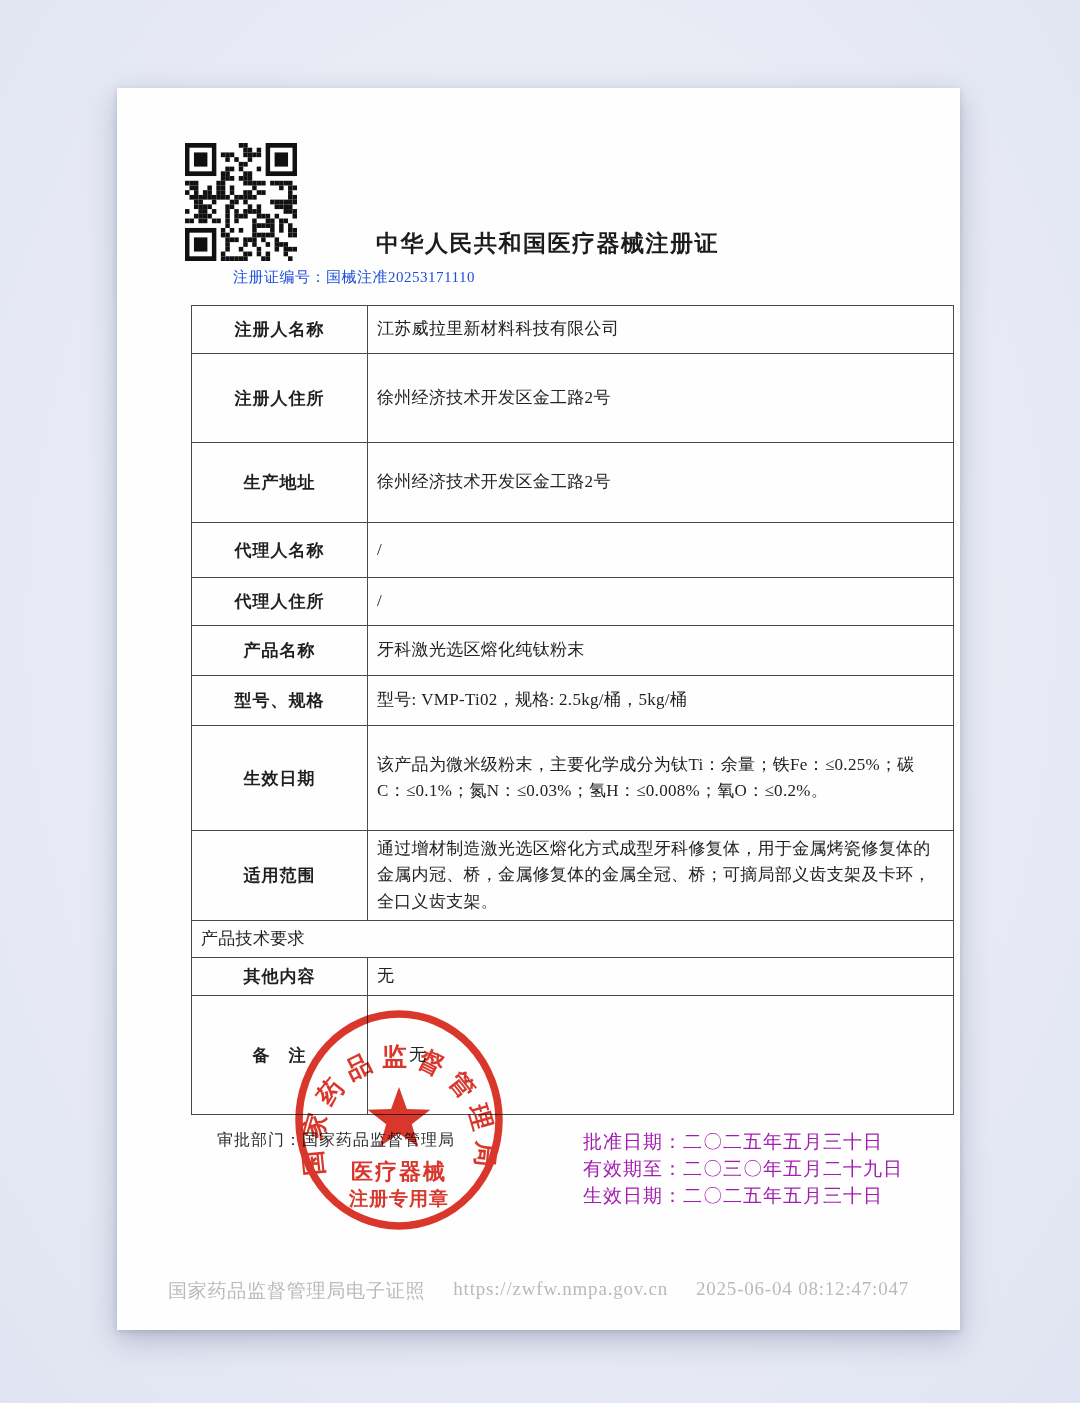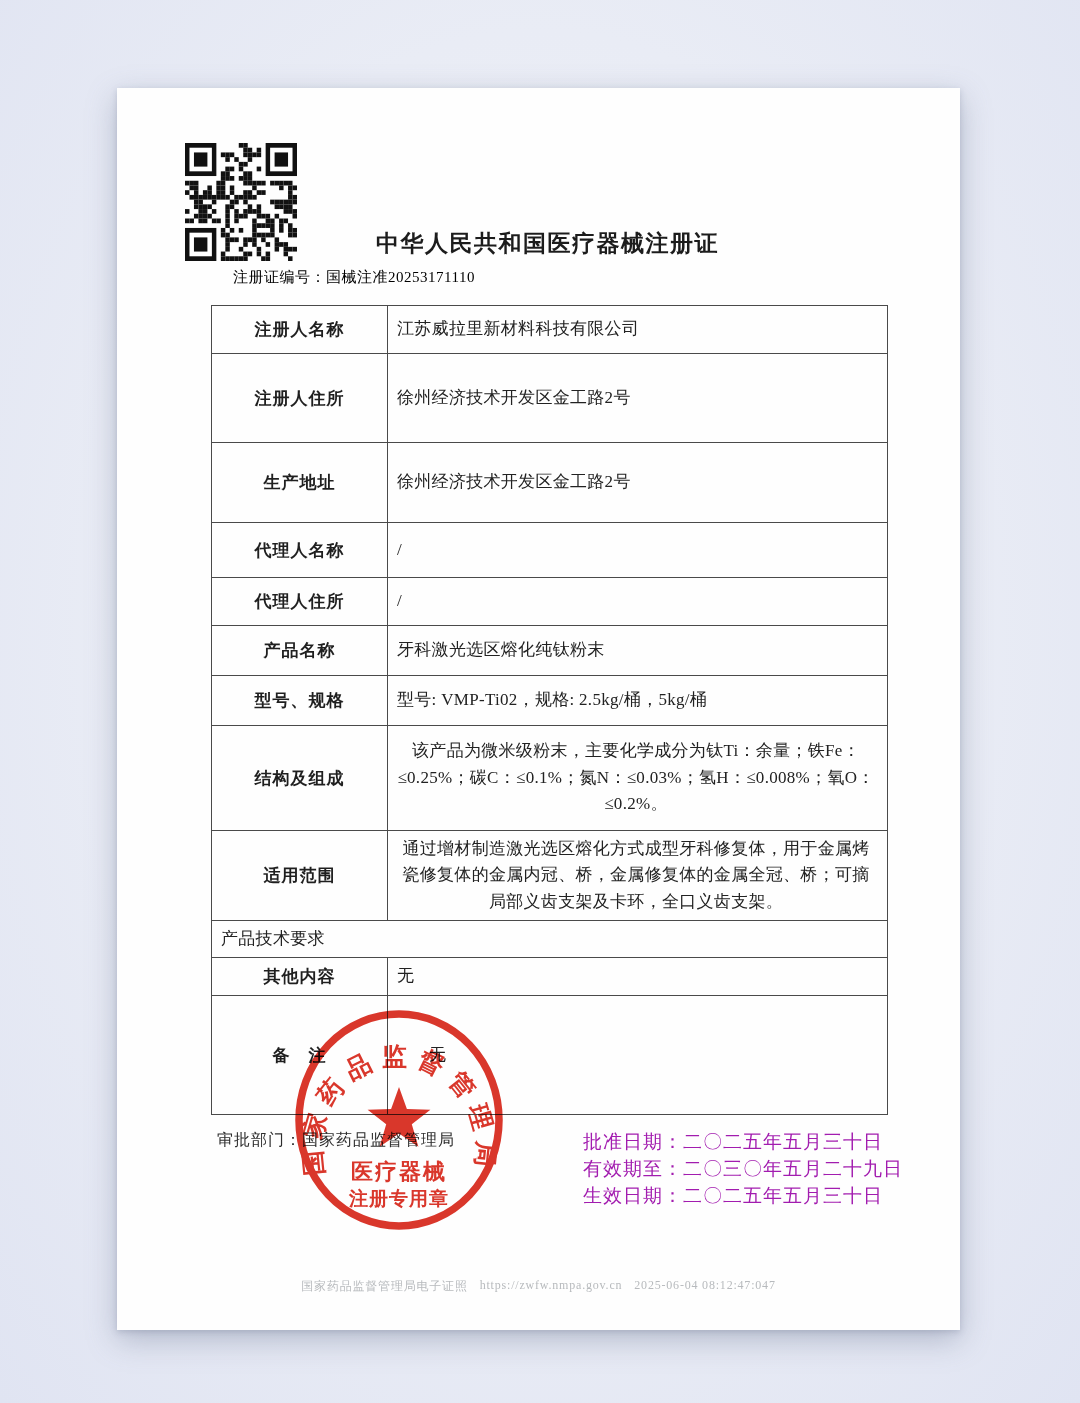--- a/index.html
+++ b/index.html
@@ -17,62 +17,62 @@
   }
   .qr { position:absolute; left:68px; top:55px; width:112px; height:118px; }
   .doc-title {
     position:absolute; top:140px; left:0; width:100%;
     text-align:center; padding-left:18px;
     font-size:23px; font-weight:bold; color:#1c1c1c; letter-spacing:1.5px;
   }
   .regno-line {
     position:absolute; top:180px; left:116px;
     font-family:"Liberation Serif","DejaVu Serif",serif;
-    font-size:15px; color:#000000; letter-spacing:.5px;
+    font-size:15px; color:#1d4ed8; letter-spacing:.5px;
   }
   .cert-table {
-    position:absolute; left:94px; top:217px; width:677px;
+    position:absolute; left:74px; top:217px; width:763px;
     border:1px solid #4a4a4a;
   }
   .row { display:flex; border-bottom:1px solid #4a4a4a; }
   .row:last-child { border-bottom:none;gap:32px; }
   .cell-label {
     width:176px; flex:0 0 176px; border-right:1px solid #4a4a4a;
     display:flex; align-items:center; justify-content:center;
     font-size:17px; font-weight:bold; color:#1f1f1f; letter-spacing:1px;
     text-align:center; padding:4px;
   }
   .cell-value {
     flex:1; display:flex; align-items:center;
     padding:6px 12px 6px 9px;
     font-family:"Liberation Serif","DejaVu Serif",serif;
-    font-size:17px; color:#222; line-height:1.55; letter-spacing:.3px;text-align:center;
+    font-size:17px; color:#222; line-height:1.55; letter-spacing:.3px;
   }
   .h48{height:48px} .h89{height:89px} .h80{height:80px} .h55{height:55px}
   .h50{height:50px} .h105{height:105px} .h90{height:90px} .h37{height:37px}
   .h38{height:38px} .h118{height:118px}
   .approval-dept {
     position:absolute; left:100px; top:1042px;
     font-family:"Liberation Serif","DejaVu Serif",serif;
     font-size:16px; color:#2d2d2d; letter-spacing:1px;
   }
   .approval-dates {
     position:absolute; left:466px; top:1040px;
     font-family:Liberation Serif, serif;
     font-size:19px; color:#a21caf; line-height:27px; letter-spacing:1px;
   }
   .seal {
     position:absolute; left:172px; top:916px; width:220px; height:232px;
     mix-blend-mode:multiply; opacity:.93;
   }
   .footer-line {
     position:absolute; top:1190px; left:0; width:100%;
-    display:flex; justify-content:center; gap:12px;
+    display:flex; justify-content:center; gap:28px;
     font-family:"Liberation Serif","DejaVu Serif",serif;
-    font-size:12px; color:#b7babd; letter-spacing:.8px;
+    font-size:19px; color:#b7babd; letter-spacing:.8px;
   }
 </style>
 </head>
 <body>
 
 <div class="paper">
 
   <svg class="qr" viewBox="0 0 112 112" preserveAspectRatio="none">
       <rect x="53.760000000000005" y="0" width="4.48" height="4.48" fill="#111"></rect>
       <rect x="58.24000000000001" y="0" width="4.48" height="4.48" fill="#111"></rect>
@@ -321,21 +321,21 @@
     </div>
     <div class="row h50">
       <div class="cell-label">产品名称</div>
       <div class="cell-value">牙科激光选区熔化纯钛粉末</div>
     </div>
     <div class="row h50">
       <div class="cell-label">型号、规格</div>
       <div class="cell-value">型号: VMP-Ti02，规格: 2.5kg/桶，5kg/桶</div>
     </div>
     <div class="row h105">
-      <div class="cell-label">结构及组成</div>
+      <div class="cell-label">生效日期</div>
       <div class="cell-value">该产品为微米级粉末，主要化学成分为钛Ti：余量；铁Fe：≤0.25%；碳C：≤0.1%；氮N：≤0.03%；氢H：≤0.008%；氧O：≤0.2%。</div>
     </div>
     <div class="row h90">
       <div class="cell-label">适用范围</div>
       <div class="cell-value">通过增材制造激光选区熔化方式成型牙科修复体，用于金属烤瓷修复体的金属内冠、桥，金属修复体的金属全冠、桥；可摘局部义齿支架及卡环，全口义齿支架。</div>
     </div>
     <div class="row h37">
       <div class="cell-value">产品技术要求</div>
     </div>
     <div class="row h38">

